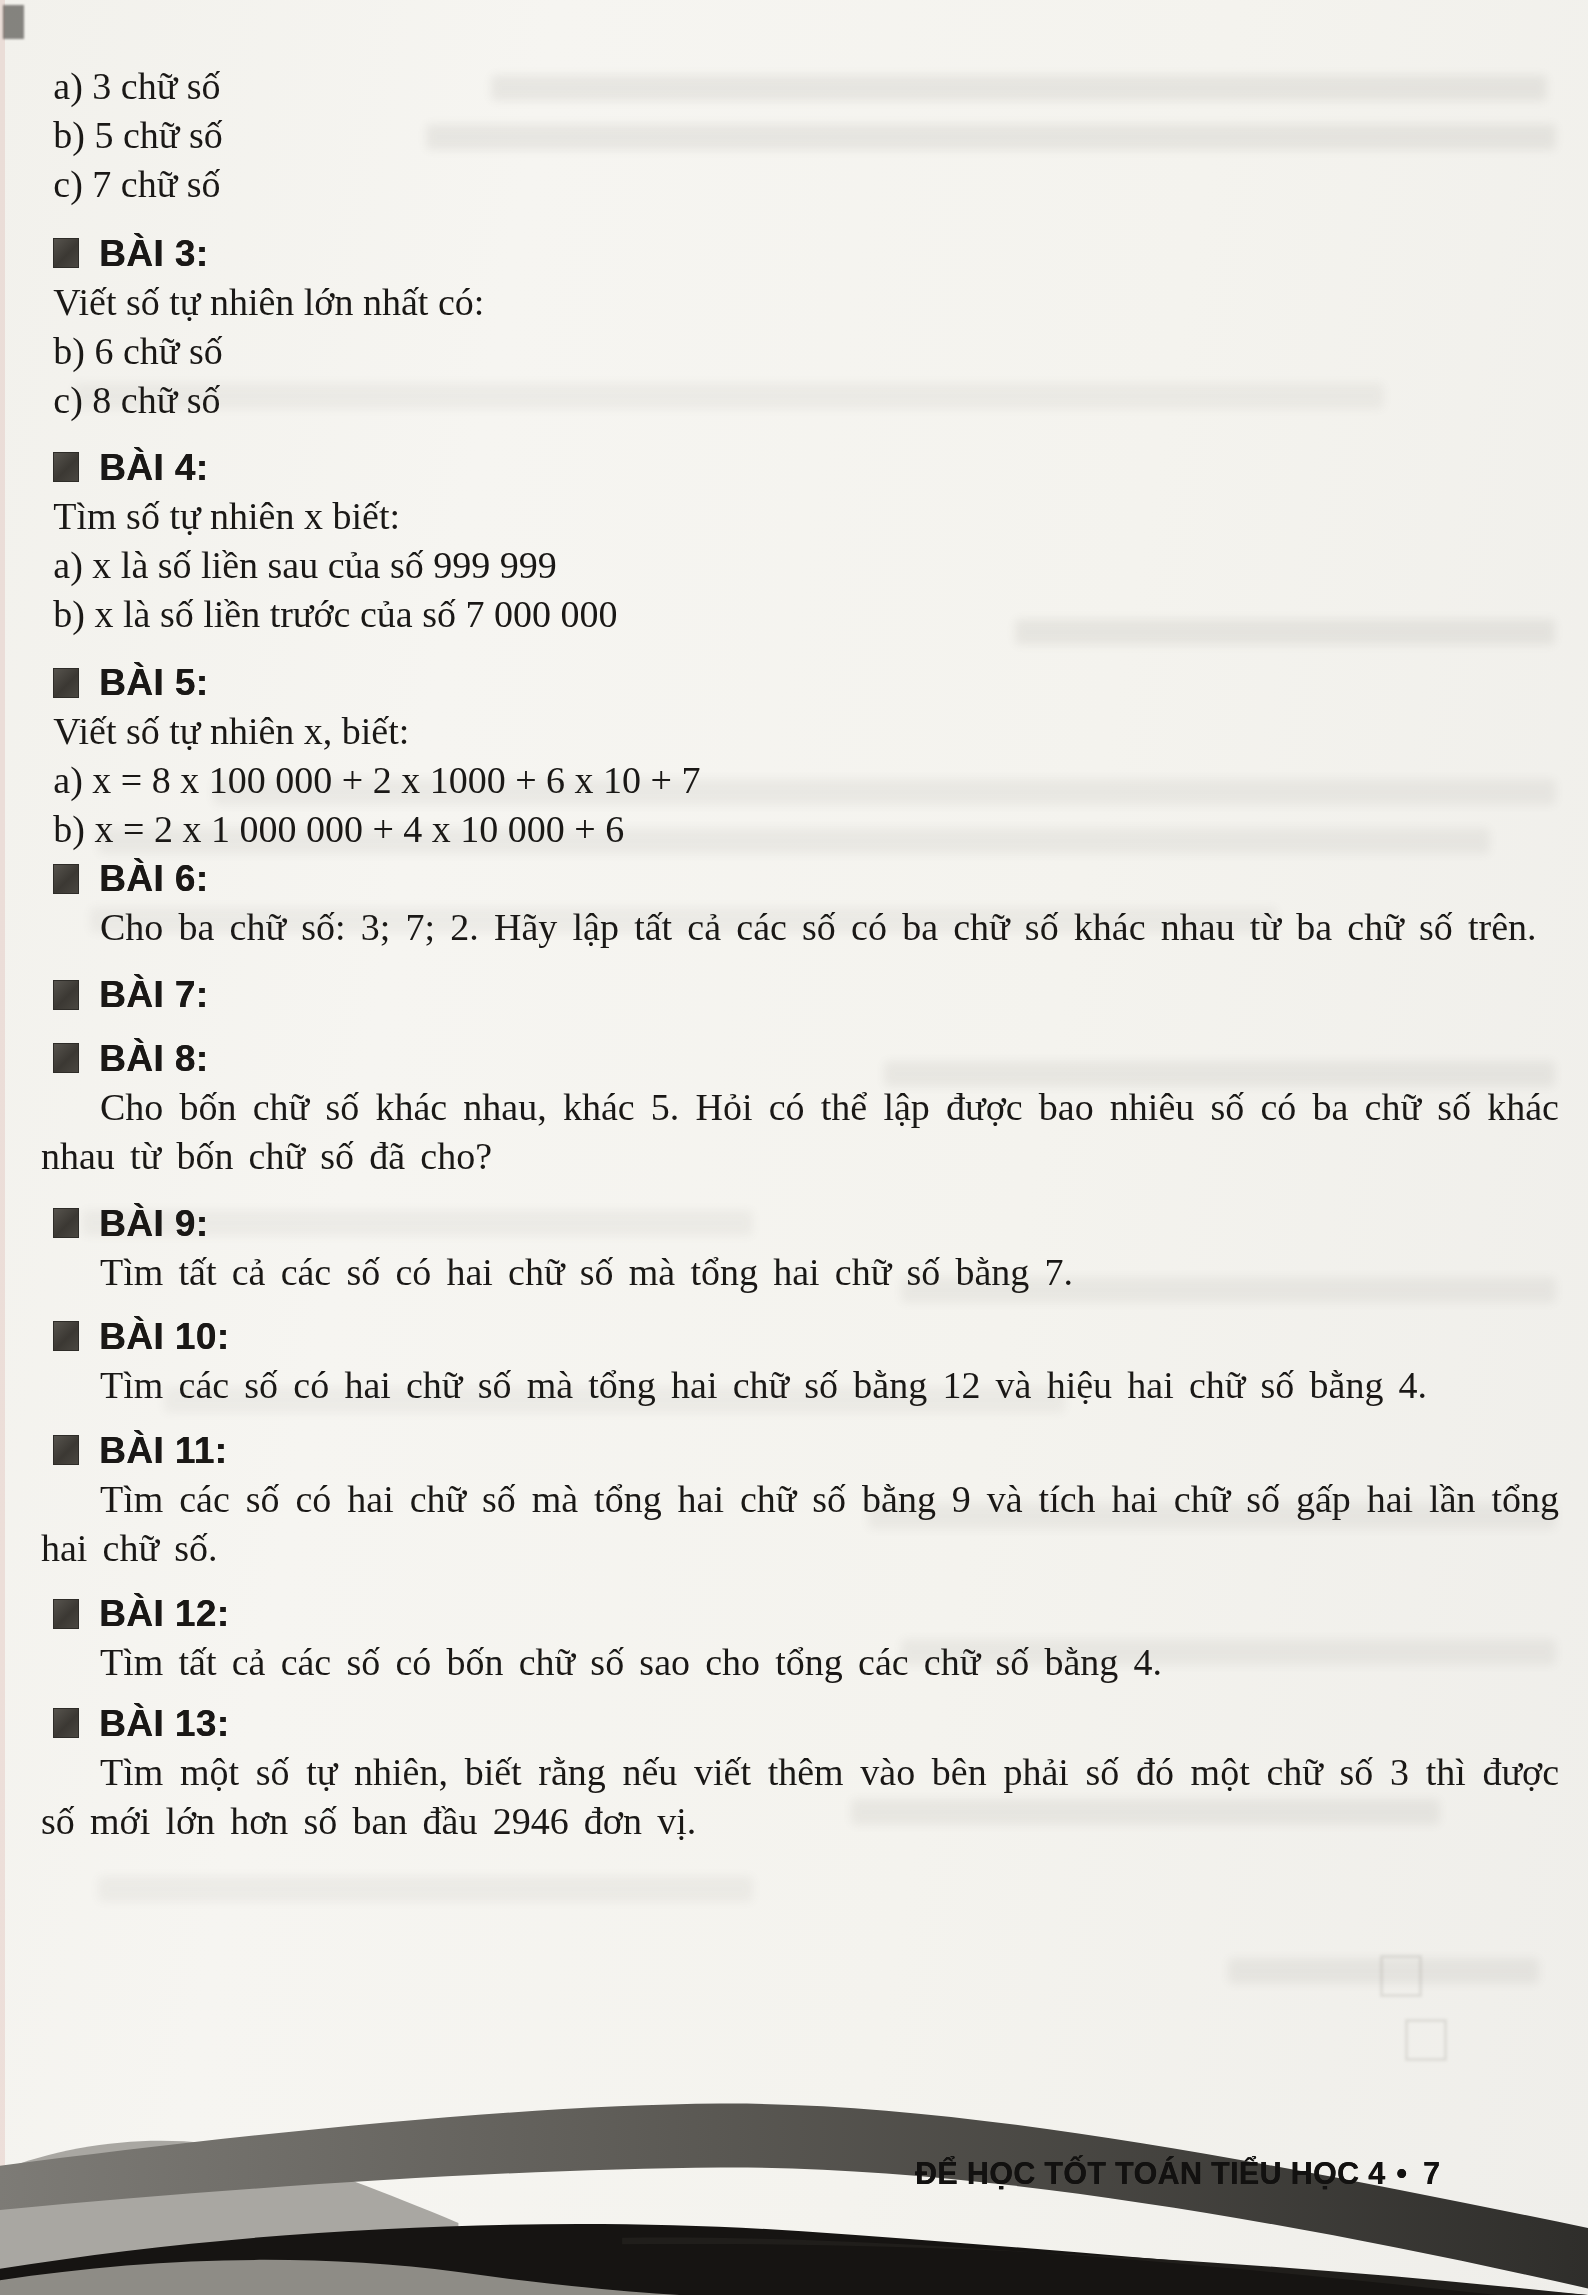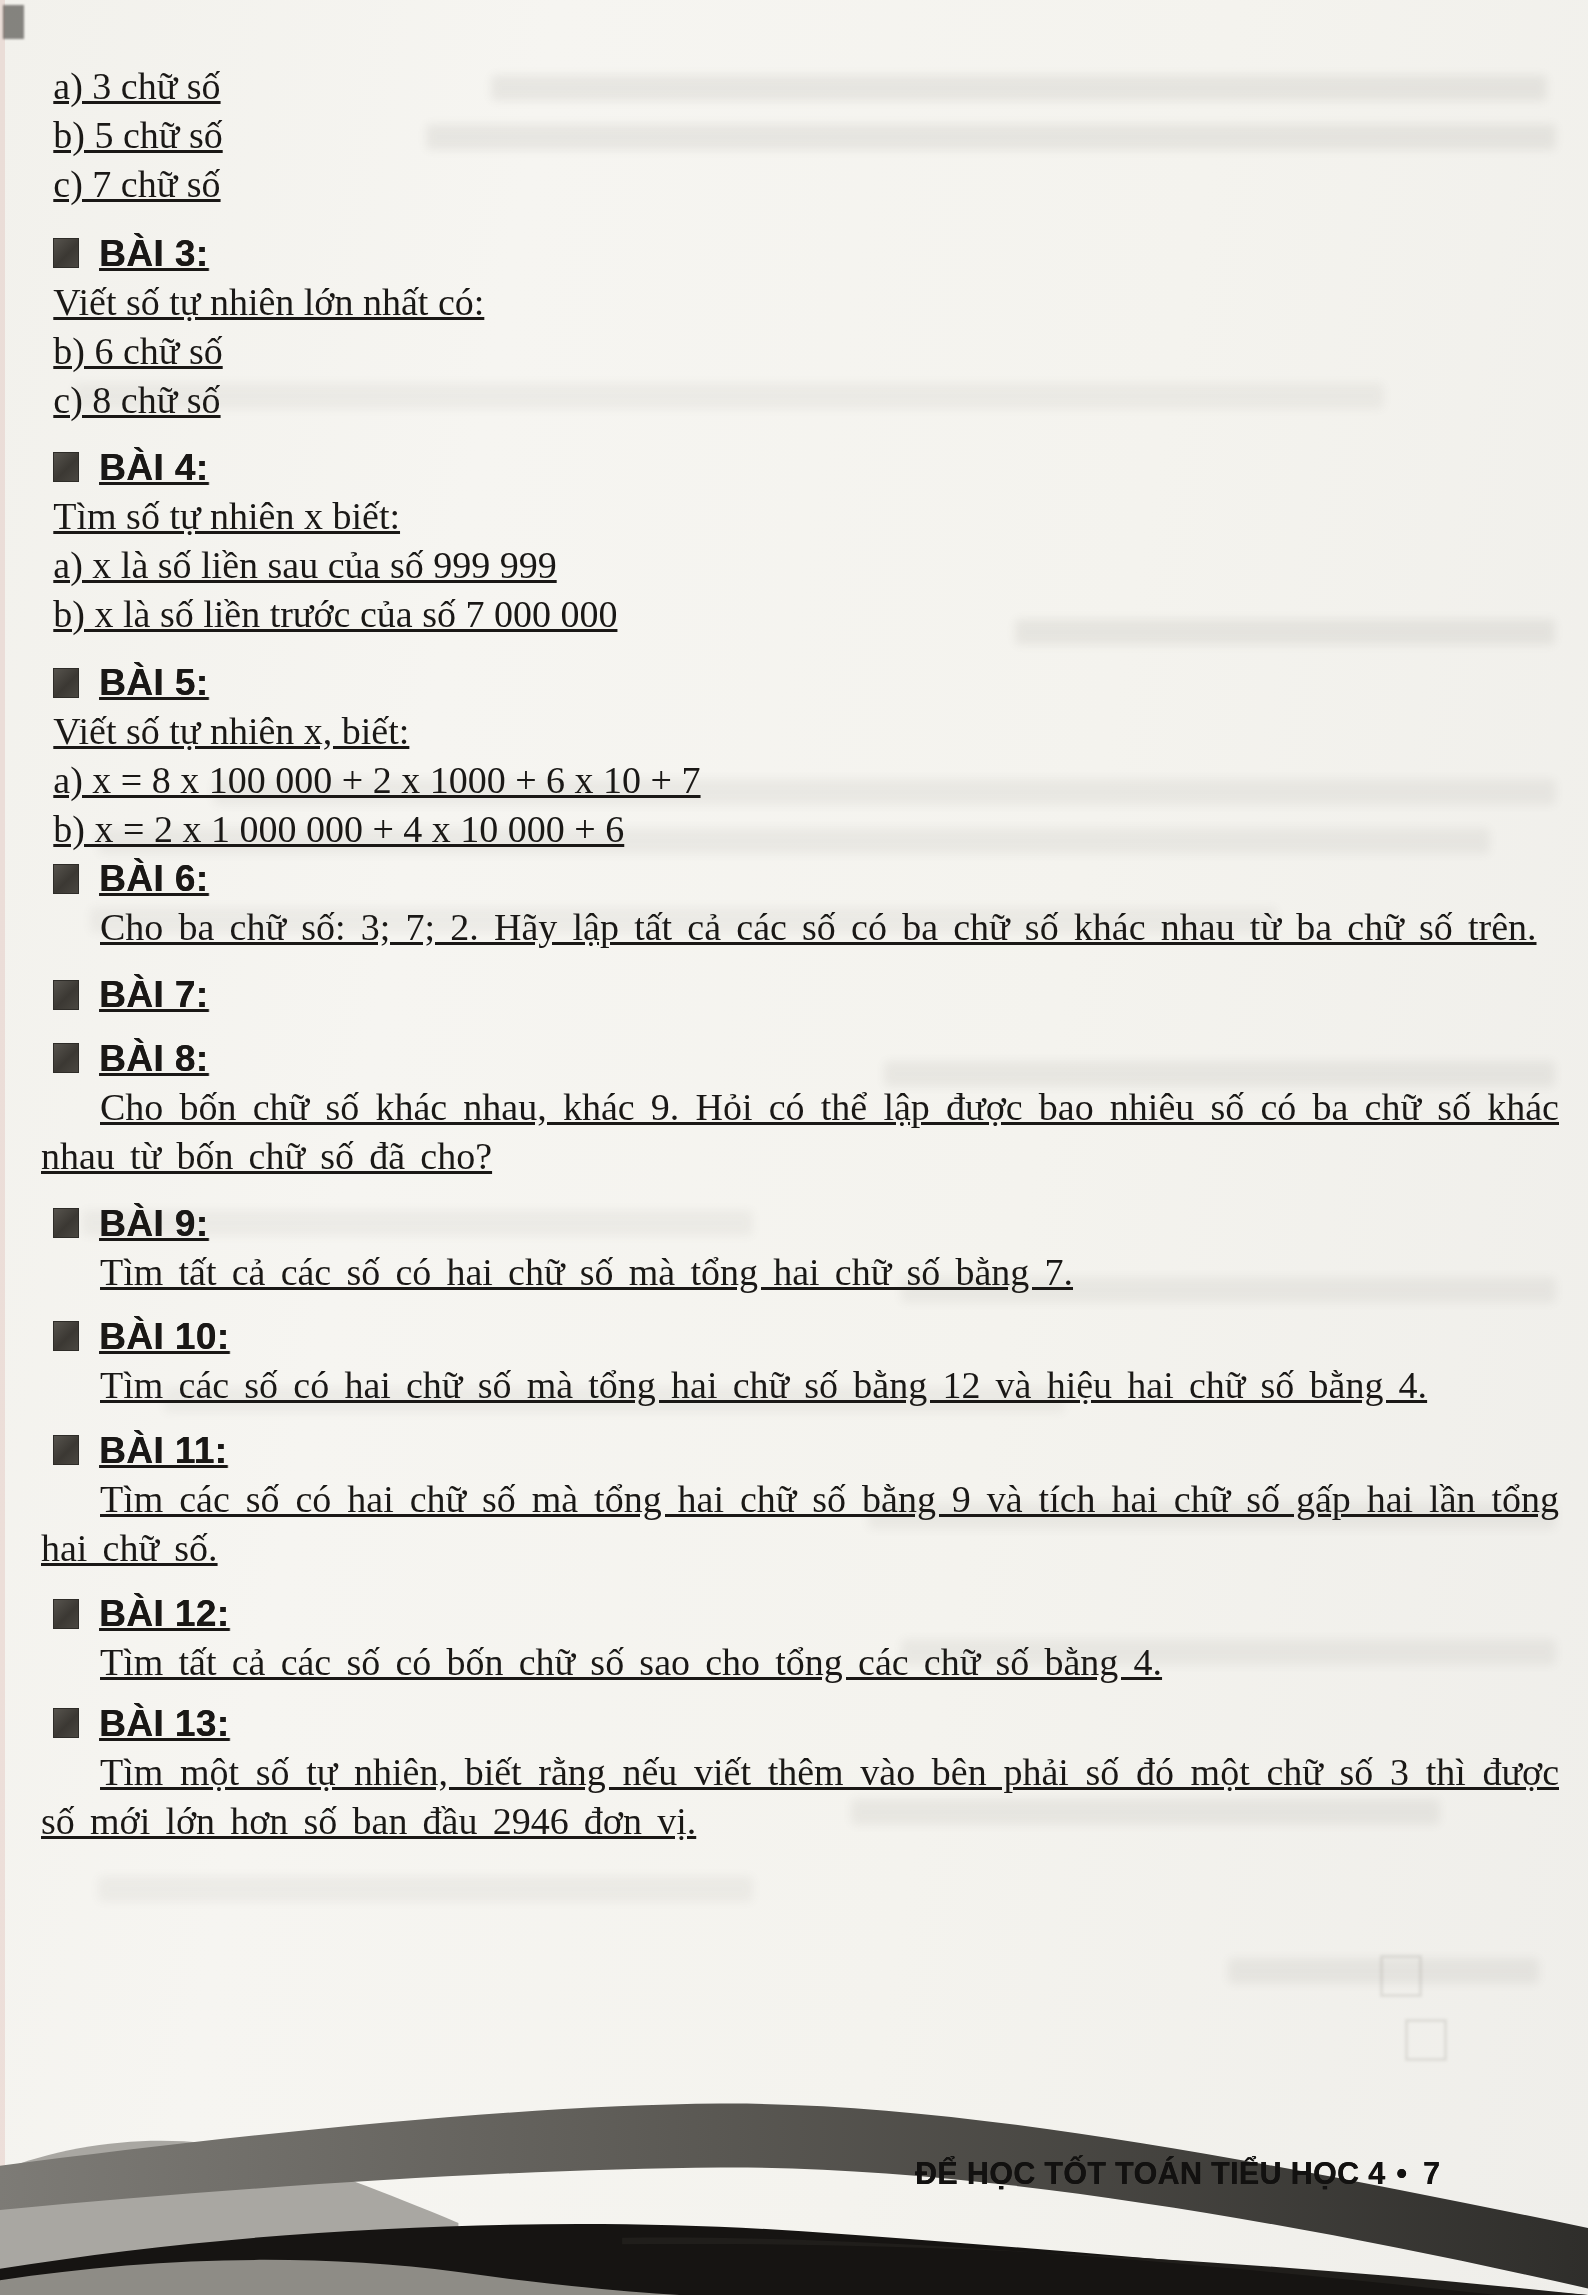--- a/index.html
+++ b/index.html
@@ -16,21 +16,21 @@
   .edge-tint {
     position:absolute; left:0; top:0; bottom:0; width:4.9px;
     background:rgba(214,170,160,.28);
   }
   .corner-speck {
     position:absolute; left:3.3px; top:4.9px; width:21px; height:34px;
     background:#2c2a26; opacity:.55; filter:blur(0.8px);
   }
   .content {
     position:absolute; left:41px; right:29px; top:0;
-    font-size:38px; line-height:49px;text-decoration:underline;
+    font-size:38px; line-height:49px;
   }
   .lead-list { margin-top:62px; }
   .lead-item, .item, .intro { margin-left:12.3px; white-space:nowrap; }
   .ex-heading {
     display:flex; align-items:center; gap:20px;
     margin-left:11.5px; height:49px;
     font-family:"Liberation Sans", sans-serif;
     font-weight:bold; font-size:37px;
     letter-spacing:0.4px;
   }
@@ -169,21 +169,21 @@
         <span class="bullet"></span>
         <h2 class="ex-label">BÀI 7:</h2>
       </div>
     </section>
 
     <section>
       <div class="ex-heading mt18">
         <span class="bullet"></span>
         <h2 class="ex-label">BÀI 8:</h2>
       </div>
-      <p class="body-para">Cho bốn chữ số khác nhau, khác 9. Hỏi có thể lập được bao nhiêu số có ba chữ số khác nhau từ bốn chữ số đã cho?</p>
+      <p class="body-para">Cho bốn chữ số khác nhau, khác 5. Hỏi có thể lập được bao nhiêu số có ba chữ số khác nhau từ bốn chữ số đã cho?</p>
     </section>
 
     <section>
       <div class="ex-heading mt22">
         <span class="bullet"></span>
         <h2 class="ex-label">BÀI 9:</h2>
       </div>
       <p class="body-para">Tìm tất cả các số có hai chữ số mà tổng hai chữ số bằng 7.</p>
     </section>
 

